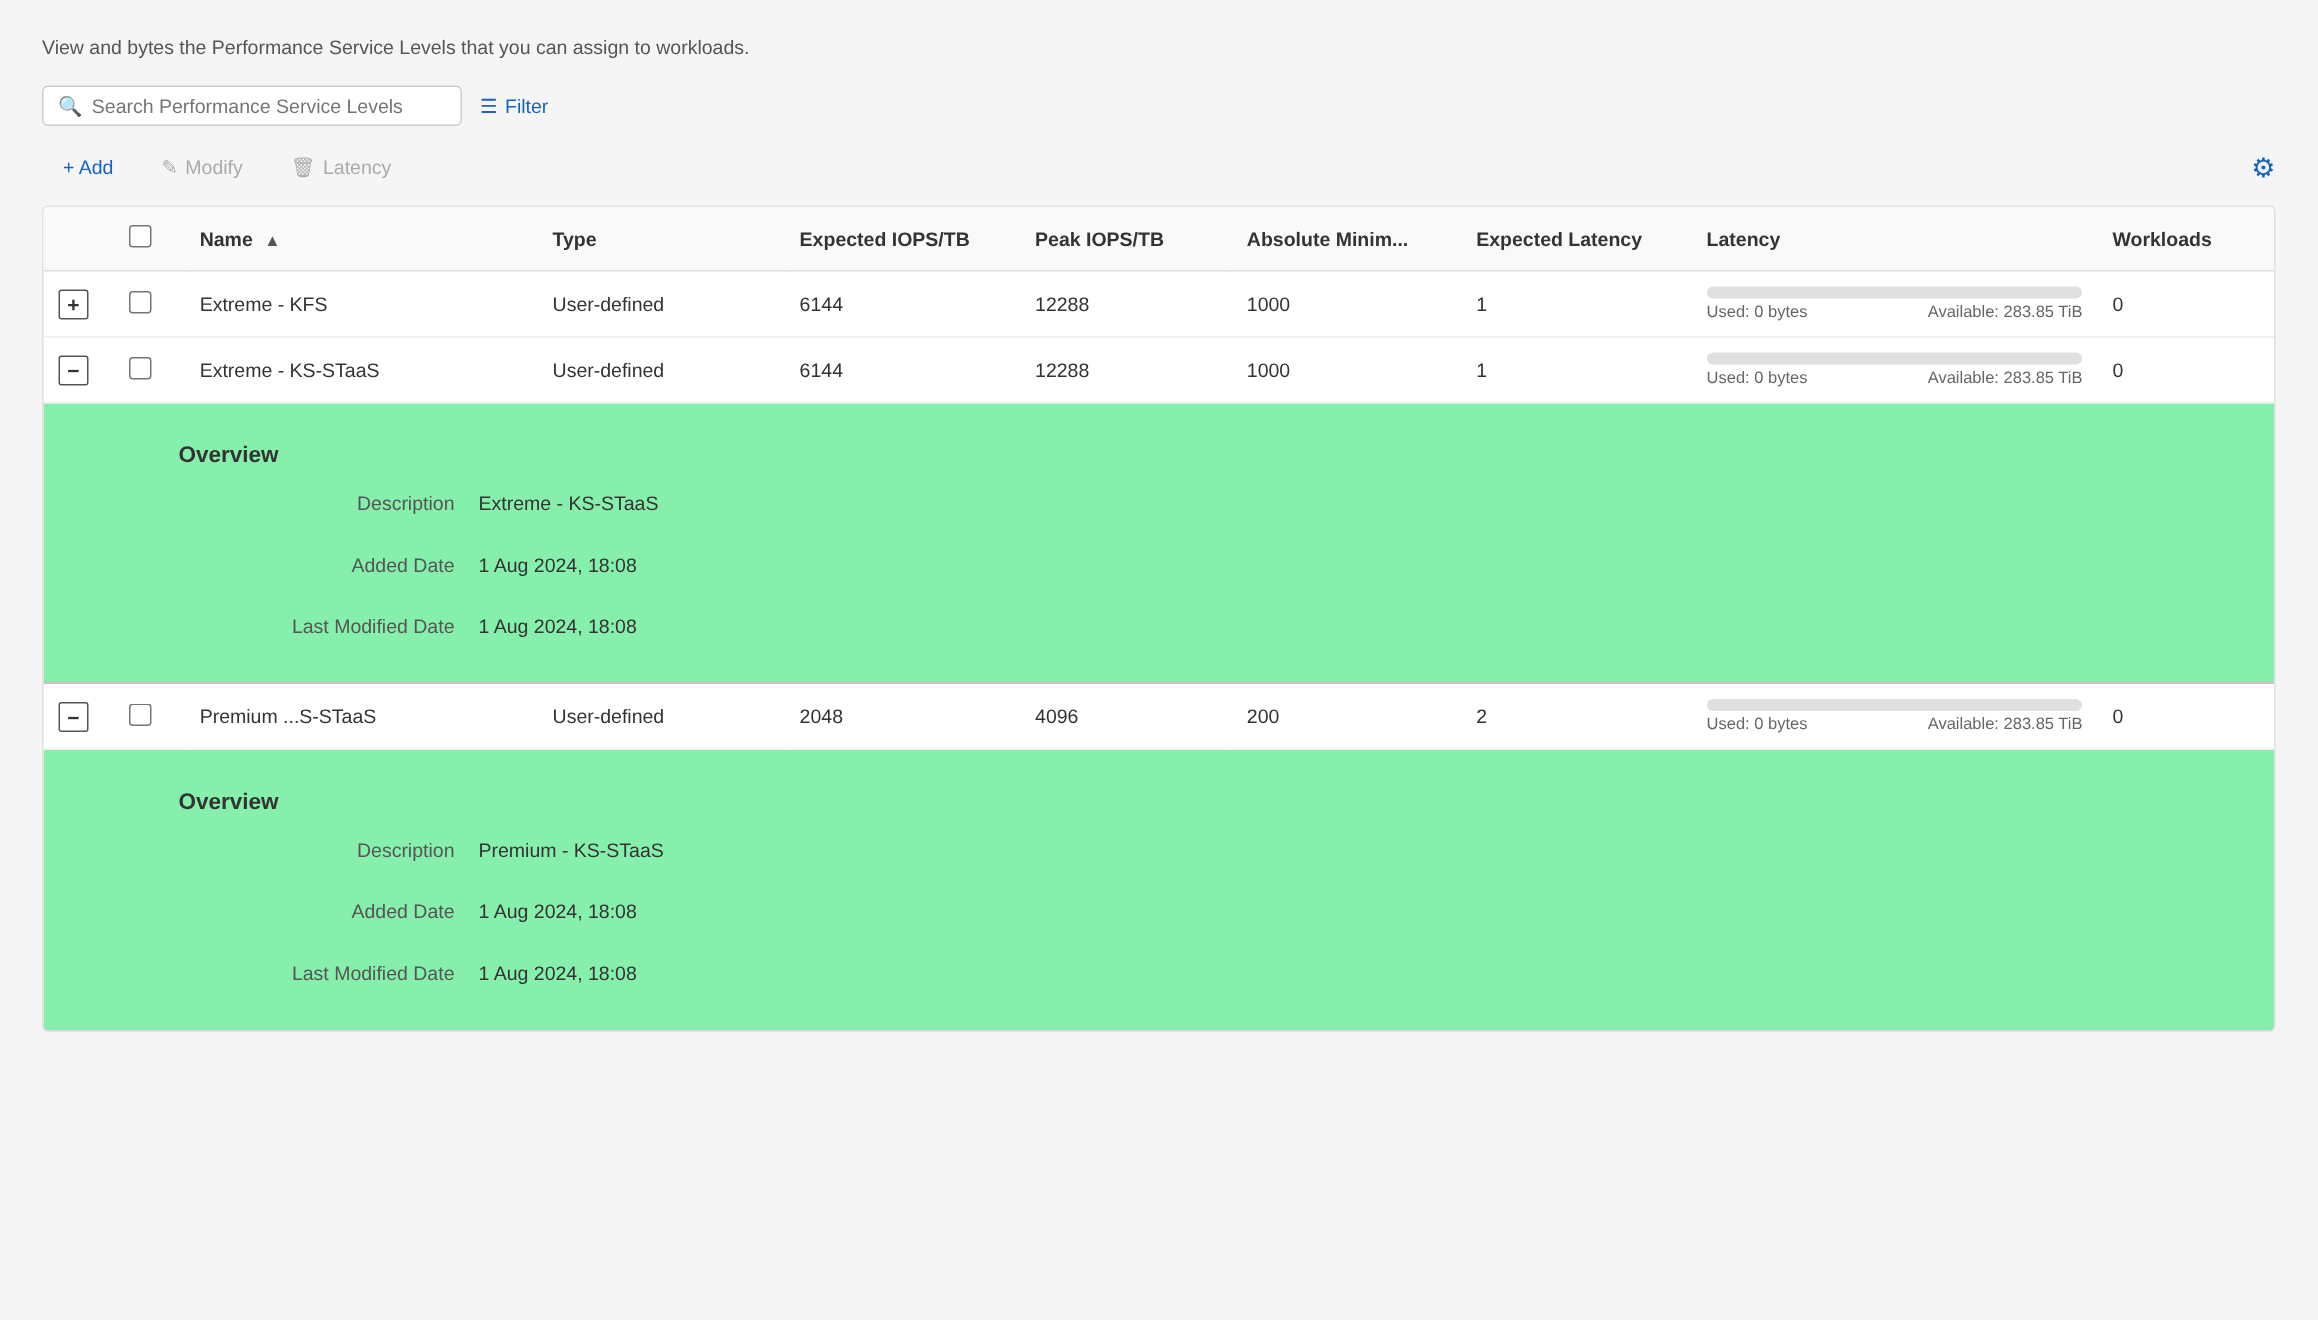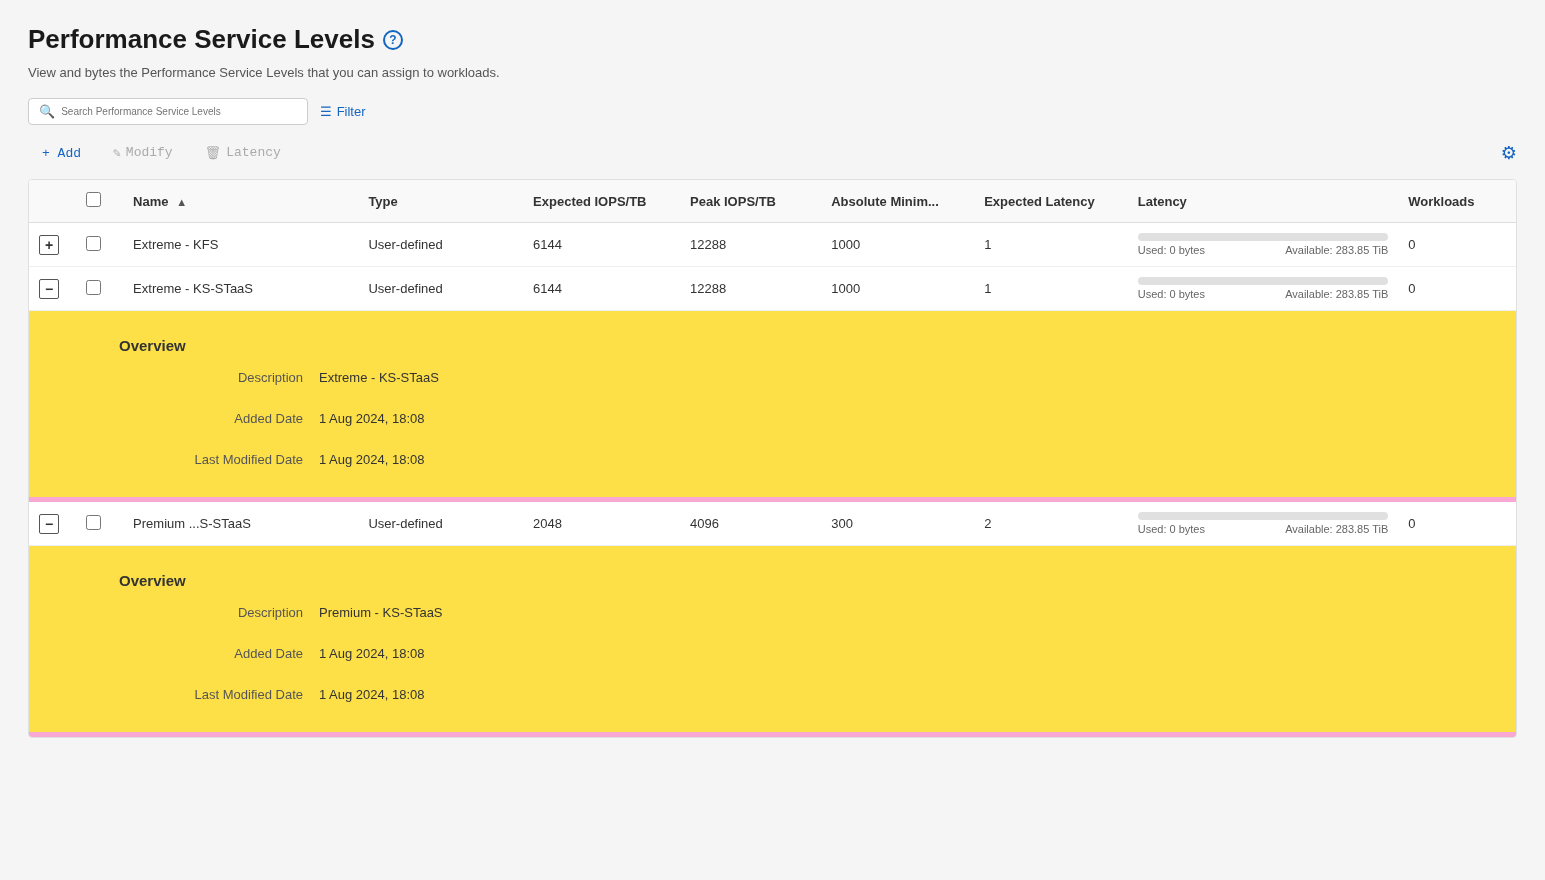--- a/index.html
+++ b/index.html
@@ -52,21 +52,21 @@
       border: 1px solid #ccc;
       border-radius: 4px;
       background: #fff;
       padding: 5px 10px;
       gap: 6px;
       width: 280px;
     }
     .search-box input {
       border: none;
       outline: none;
-      font-size: 10px;
+      font-size: 13px;
       color: #555;
       width: 100%;
       background: transparent;
     }
     .search-icon-sm {
       color: #888;
       font-size: 13px;
     }
     .filter-btn {
       display: flex;
@@ -83,30 +83,29 @@
     }
     .toolbar-actions {
       display: flex;
       align-items: center;
       gap: 4px;
       margin-bottom: 12px;
       position: relative;
     }
     .action-btn {
       display: flex;
-      align-items: flex-start;
+      align-items: flex-end;
       gap: 5px;
       padding: 6px 14px;
       border: none;
       background: none;
       color: #1565c0;
       font-size: 13px;
       cursor: pointer;
       border-radius: 4px;
-      font-family: Liberation Mono, monospace;
     }
     .action-btn.disabled { color: #aaa; cursor: default; }
     .gear-btn {
       position: absolute;
       right: 0;
       color: #1565c0;
       background: none;
       border: none;
       cursor: pointer;
       font-size: 18px;
@@ -149,22 +148,22 @@
     .col-peak { width: 120px; }
     .col-abs-min { width: 130px; }
     .col-latency { width: 130px; }
     .col-capacity { width: 230px; }
     .col-workloads { width: 100px; }
 
     tbody tr.data-row {
       border-bottom: 1px solid #eee;
     }
     tbody tr.detail-row {
-      border-bottom: 5px solid #f9a8d4;
-      background: #fde047;
+      border-bottom: 1px solid #f9a8d4;
+      background: #86efac;
     }
     td {
       padding: 10px 10px;
       font-size: 13px;
       color: #333;
       vertical-align: middle;
     }
     .expand-btn {
       width: 20px;
       height: 20px;
@@ -233,24 +232,20 @@
     .detail-value {
       font-size: 13px;
       color: #333;
     }
   </style>
 </head>
 <body>
 
 <div class="page-container">
 
-  <div class="page-title">
-    <span>Performance Service Levels</span>
-    <span class="help-icon">?</span>
-  </div>
 
   <div class="subtitle">View and bytes the Performance Service Levels that you can assign to workloads.</div>
 
   <div class="toolbar-top">
     <div class="search-box">
       <span class="search-icon-sm">🔍</span>
       <input type="text" placeholder="Search Performance Service Levels" style="">
     </div>
     <button class="filter-btn">
       <span class="filter-icon">☰</span>
@@ -421,21 +416,21 @@
           <td>
             <span>User-defined</span>
           </td>
           <td>
             <span>2048</span>
           </td>
           <td>
             <span>4096</span>
           </td>
           <td>
-            <span>300</span>
+            <span>200</span>
           </td>
           <td>
             <span>2</span>
           </td>
           <td>
             <div class="capacity-bar-container">
               <div class="capacity-bar">
                 <div class="capacity-bar-fill" style="width:0%"></div>
               </div>
               <div class="capacity-labels">

